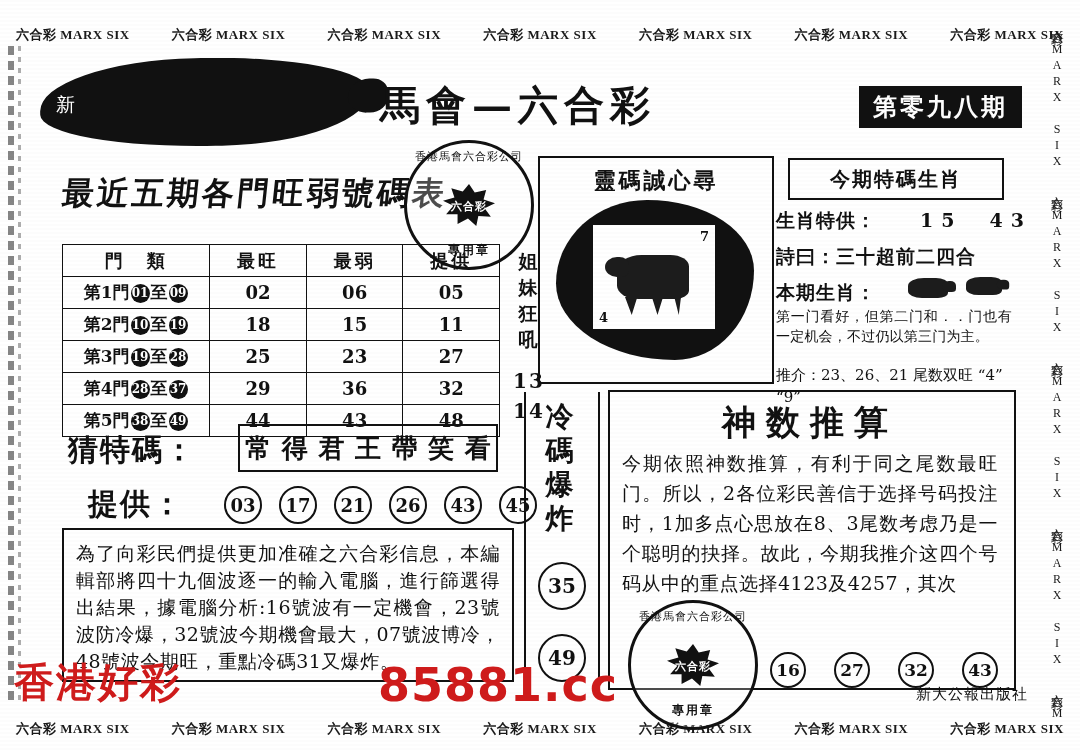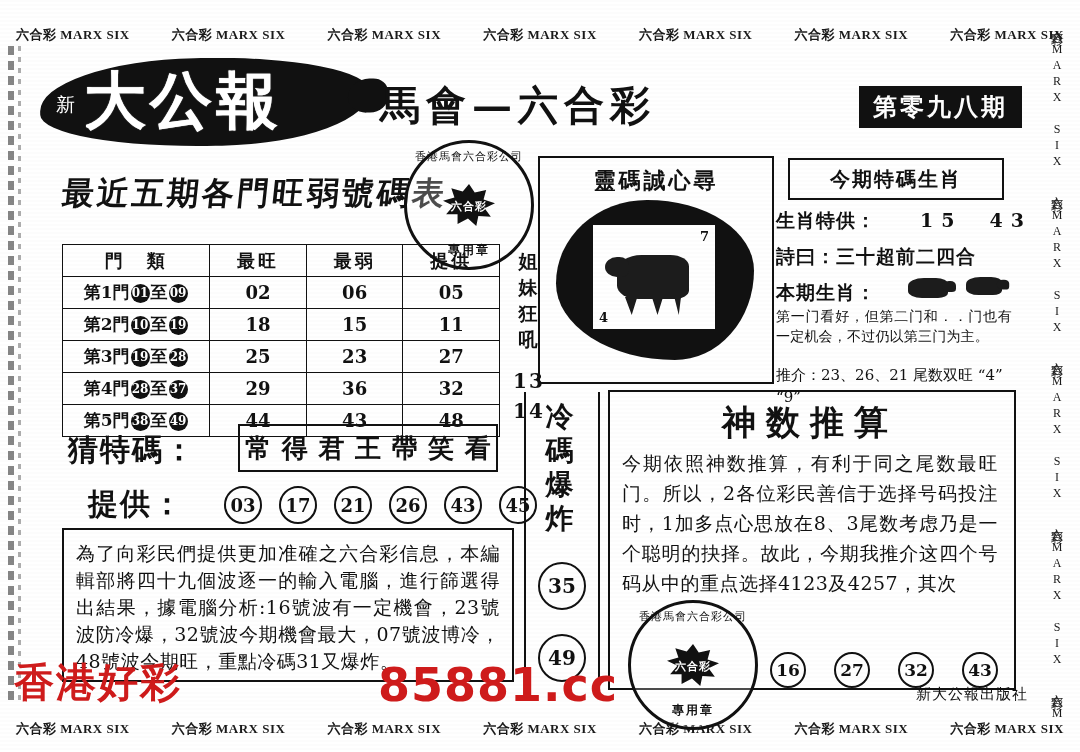--- a/index.html
+++ b/index.html
@@ -274,21 +274,20 @@
   <div class="marquee marquee-right">
     <div class="vtxt">六合彩 MARX SIX 六合彩 MARX SIX 六合彩 MARX SIX 六合彩 MARX SIX 六合彩 MARX SIX 六合彩 MARX SIX</div>
   </div>
 
   <div class="edge"></div>
   <div class="edge2"></div>
 
   <div class="masthead">
     <div class="ink-blob"></div>
     <div class="mast-small">新</div>
-    <div class="mast-big">大公報</div>
   </div>
   <div class="mast-title">馬會—六合彩</div>
   <div class="issue">第零九八期</div>
 
   <div class="brush-head">最近五期各門旺弱號碼表</div>
 
   <div class="seal" id="seal-top">
     <div class="s-top">香港馬會六合彩公司</div>
     <div class="star">
         <b>六合彩</b>

